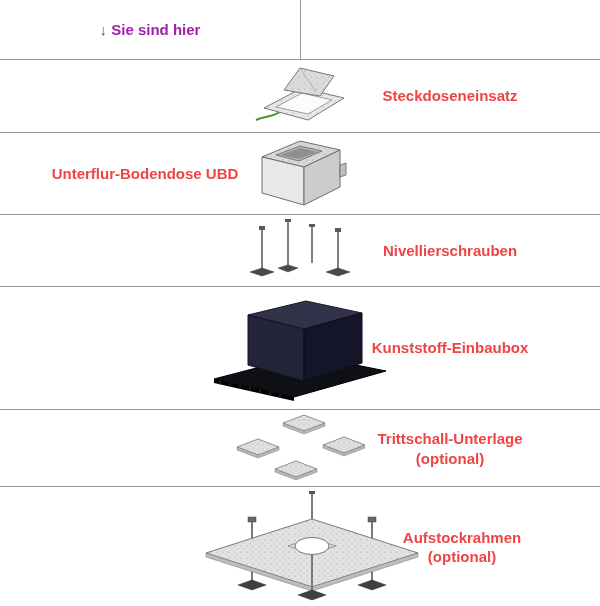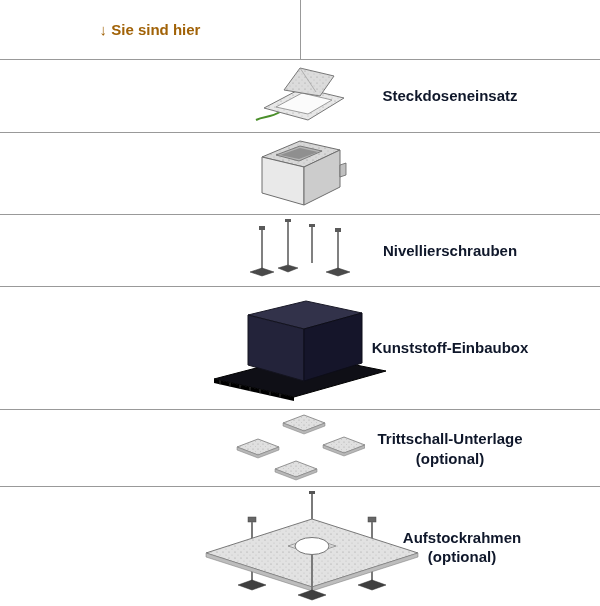--- a/index.html
+++ b/index.html
@@ -15,36 +15,36 @@
   .r-header { height: 60px; }
   .r1 { height: 73px; }
   .r2 { height: 82px; }
   .r3 { height: 72px; }
   .r4 { height: 123px; }
   .r5 { height: 77px; }
   .r6 { height: 119px; }
   .hcell {
     position: absolute; top: 0; height: 100%;
     display: flex; align-items: center; justify-content: center;
-    font-weight: bold; font-size: 15px; color: #a16207;
+    font-weight: bold; font-size: 15px; color: #a21caf;
   }
   .hcell.left { left: 0; width: 300px; }
   .hcell.right { left: 300px; width: 300px; }
   .vdivider {
     position: absolute; left: 300px; top: 0; bottom: 0;
     width: 1px; background: #999;
   }
   .img-wrap {
     position: absolute; left: 50%; top: 50%;
     transform: translate(-50%, -50%);
     line-height: 0;
   }
   .label {
     position: absolute; top: 50%; transform: translateY(-50%);
-    font-weight: bold; font-size: 15px; color: #0f172a;
+    font-weight: bold; font-size: 15px; color: #ef4444;
     text-align: center; line-height: 1.3;
   }
   .label.side-right { left: 340px; width: 220px; }
   .label.side-left { left: 10px; width: 270px; }
 </style>
 </head>
 <body>
 
 <div class="page">
 
@@ -85,20 +85,21 @@
         </defs>
         <polygon points="10,22 48,6 88,15 52,32" fill="#d8d8d8" stroke="#6e6e6e" stroke-width="1"></polygon>
         <polygon points="10,22 48,6 88,15 52,32" fill="url(#sp2)"></polygon>
         <polygon points="24,20 48,11 70,16 47,26" fill="#b5b5b5" stroke="#666" stroke-width="0.8"></polygon>
         <polygon points="28,20 48,13 66,17 47,24" fill="#8f8f8f"></polygon>
         <polygon points="10,22 52,32 52,70 10,58" fill="#e9e9e9" stroke="#6e6e6e" stroke-width="1"></polygon>
         <polygon points="52,32 88,15 88,52 52,70" fill="#cccccc" stroke="#6e6e6e" stroke-width="1"></polygon>
         <polygon points="88,30 94,28 94,40 88,42" fill="#c0c0c0" stroke="#666" stroke-width="0.8"></polygon>
       </svg>
     </div>
+    <div class="label side-left">Unterflur-Bodendose UBD</div>
   </div>
 
   <div class="row r3">
     <div class="img-wrap">
       <svg width="104" height="64" viewBox="0 0 104 64">
         <line x1="14" y1="10" x2="14" y2="50" stroke="#808080" stroke-width="2"></line>
         <rect x="11" y="7" width="6" height="4" fill="#5a5a5a"></rect>
         <polygon points="2,53 14,49 26,53 14,57" fill="#4a4a4a" stroke="#333" stroke-width="0.5"></polygon>
         <line x1="40" y1="2" x2="40" y2="46" stroke="#808080" stroke-width="2"></line>
         <rect x="37" y="0" width="6" height="3" fill="#5a5a5a"></rect>

